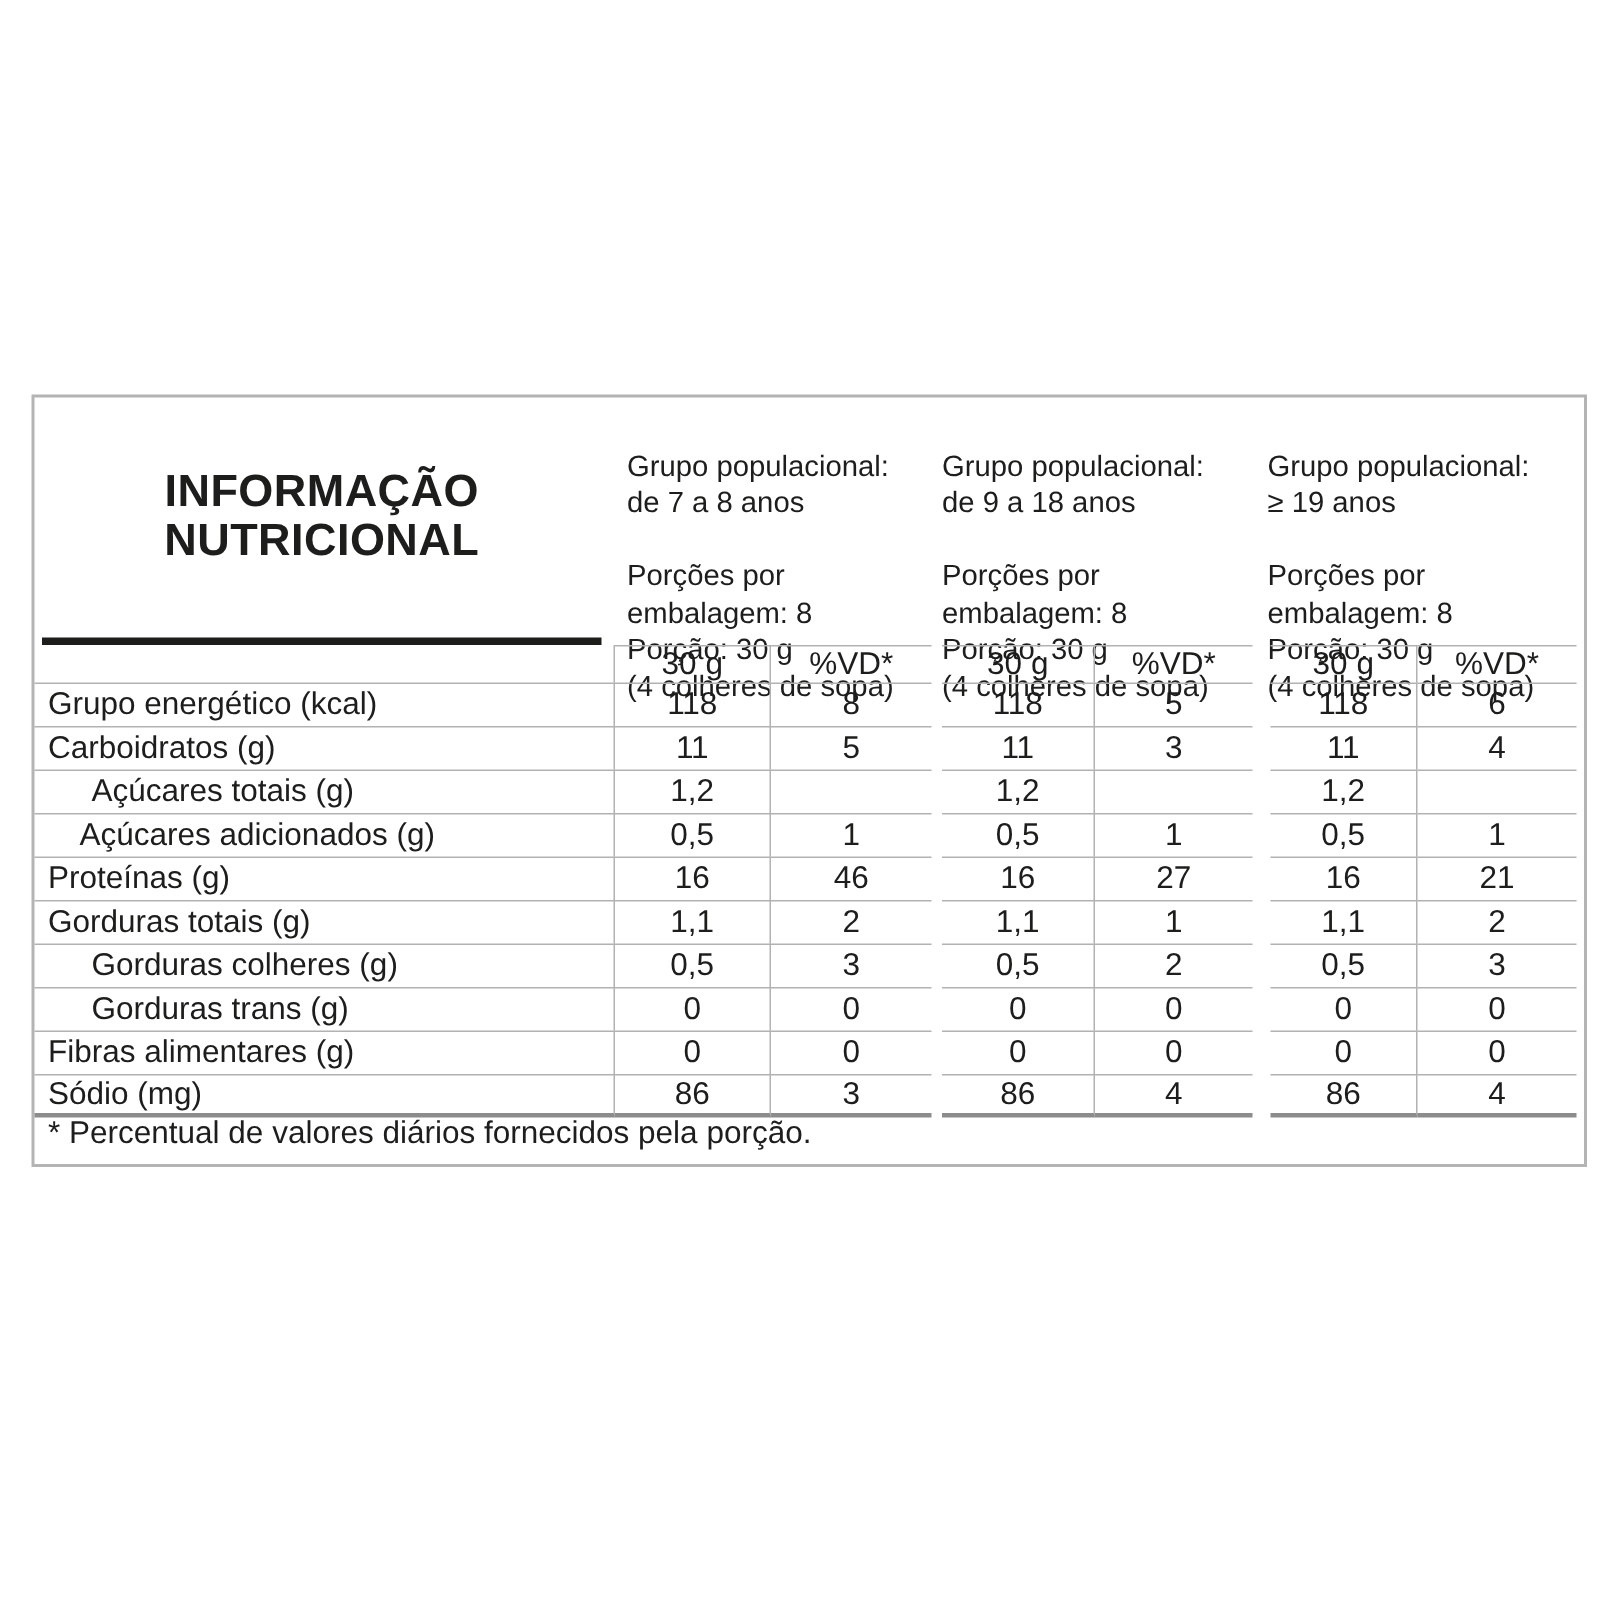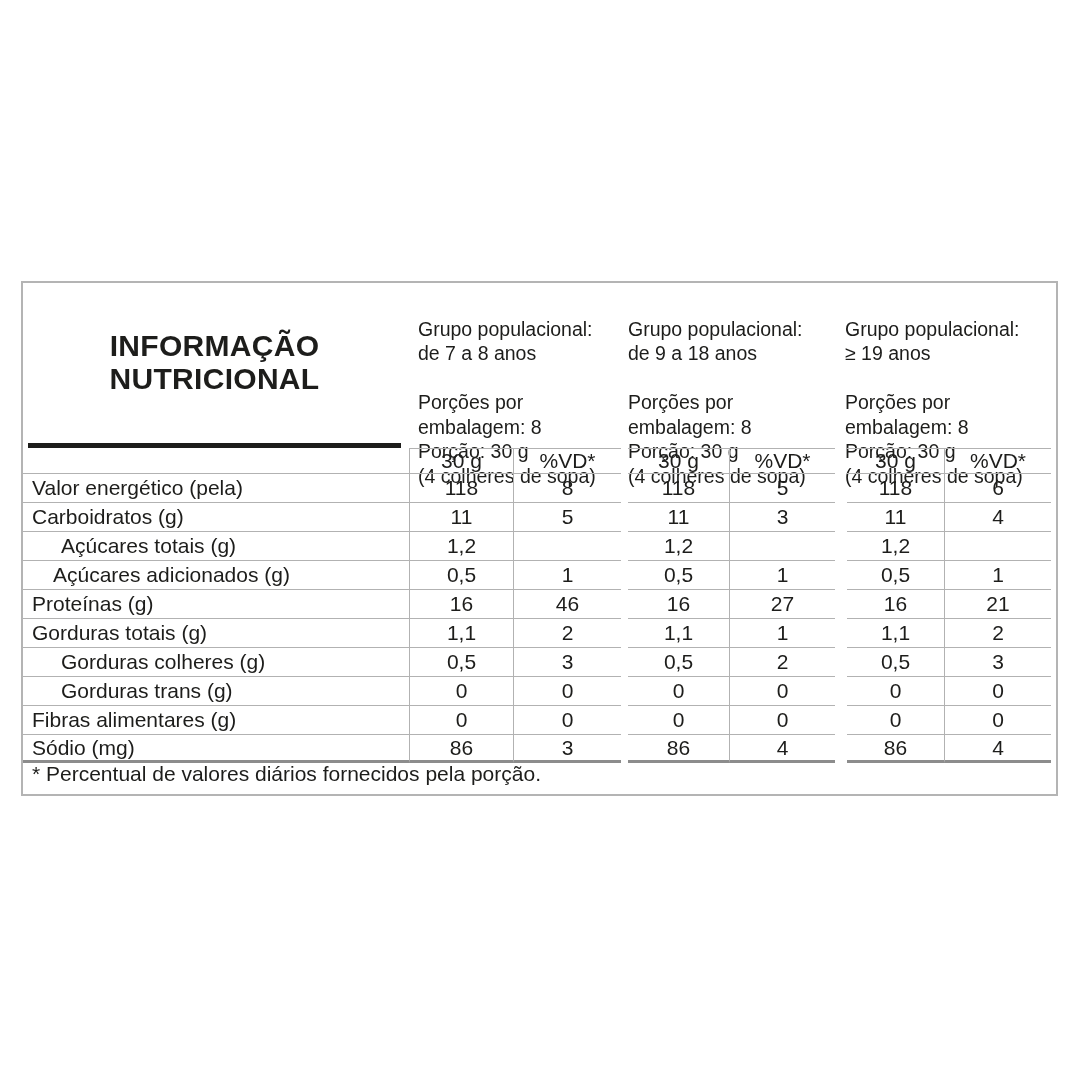--- a/index.html
+++ b/index.html
@@ -13,21 +13,21 @@
   .sheet {
     position: relative;
     width: 1080px;
     height: 1080px;
     background: #ffffff;
     overflow: hidden;
   }
   .nutri-table {
     position: absolute;
     left: 21px;
-    top: 281px;
+    top: 263px;
     width: 1033px;
     height: 511px;
     border: 2px solid #b4b4b4;
     background: #ffffff;
     color: #1d1d1b;
   }
   
   .title-cell {
     position: absolute;
     left: 0; top: 0;
@@ -140,21 +140,21 @@
       <div class="cell shl vr"></div>
       <div class="cell sh vr">30 g</div>
       <div class="cell sh">%VD*</div>
       <div class="sp"></div>
       <div class="cell sh vr">30 g</div>
       <div class="cell sh">%VD*</div>
       <div class="sp"></div>
       <div class="cell sh vr">30 g</div>
       <div class="cell sh">%VD*</div>
 
-    <div class="cell vr ind0">Valor energético (pela)</div>
+    <div class="cell vr ind0">Grupo energético (kcal)</div>
         <div class="cell val vr">118</div>
         <div class="cell val">8</div>
         <div class="sp"></div>
         <div class="cell val vr">118</div>
         <div class="cell val">5</div>
         <div class="sp"></div>
         <div class="cell val vr">118</div>
         <div class="cell val">6</div>
         <div class="cell vr ind0">Carboidratos (g)</div>
         <div class="cell val vr">11</div>

